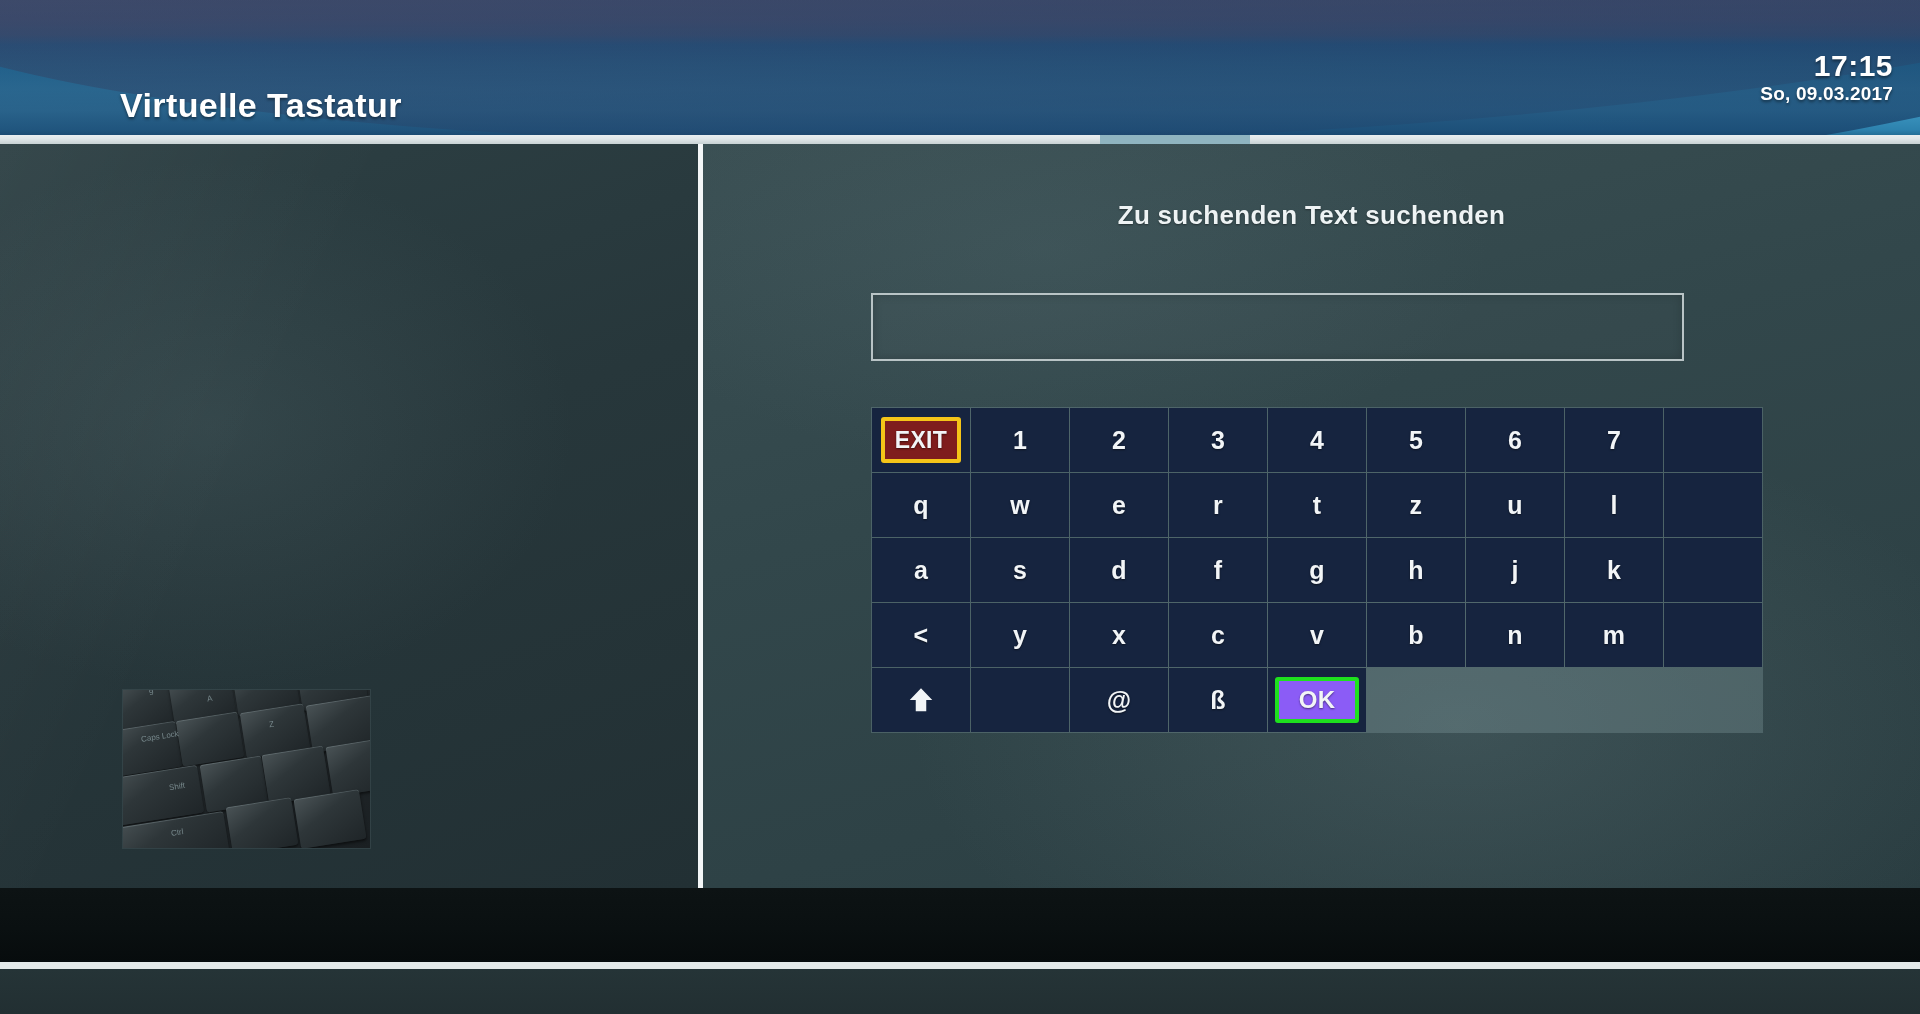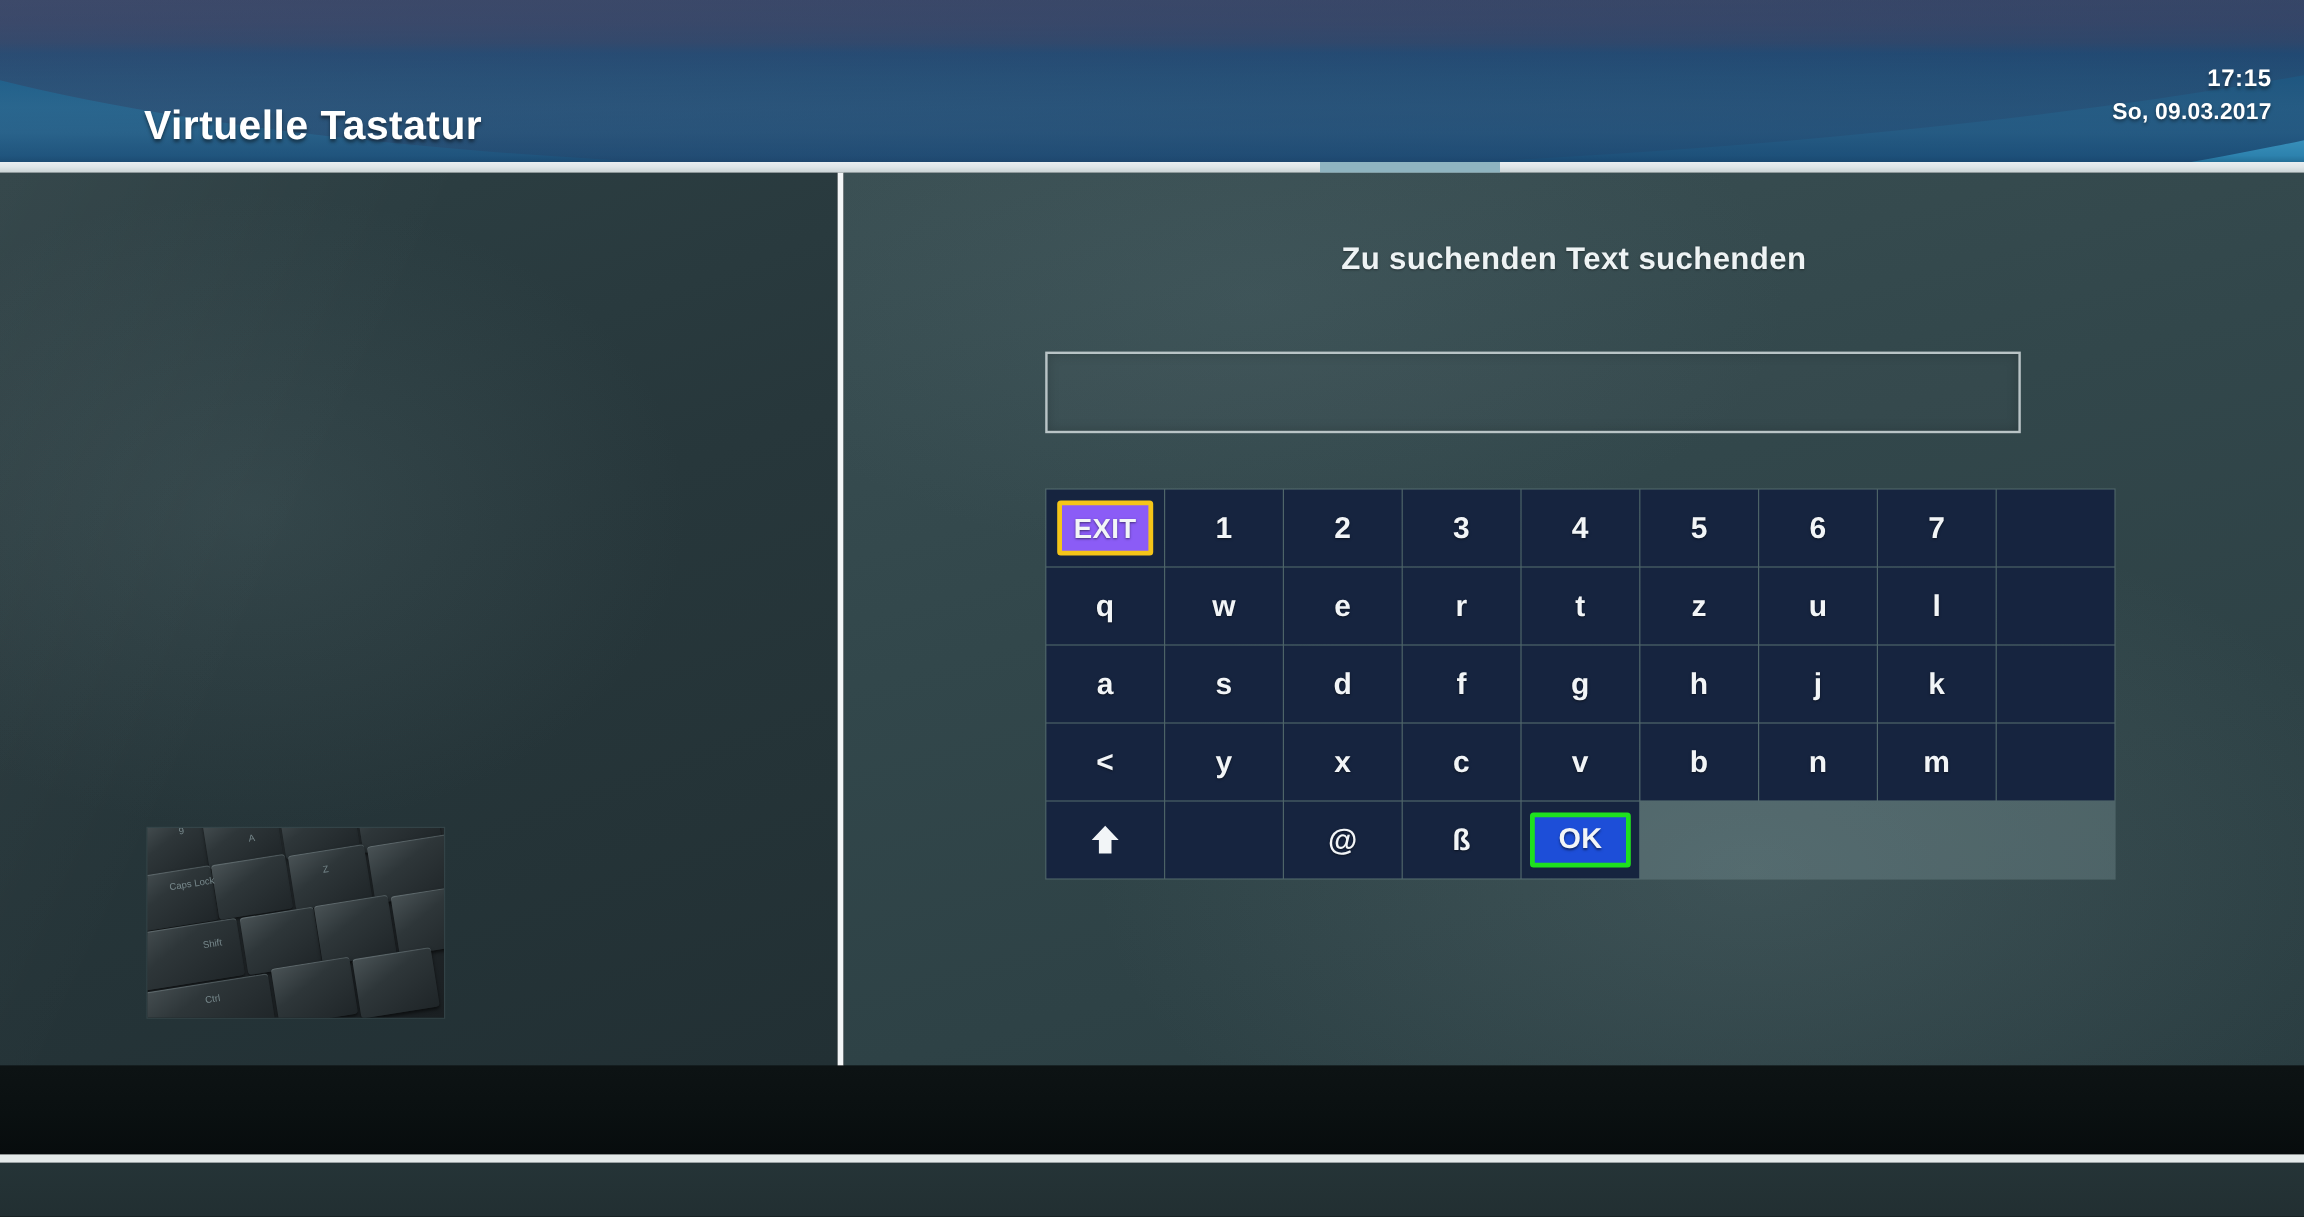--- a/index.html
+++ b/index.html
@@ -46,21 +46,21 @@
     font-size:34px; font-weight:bold; color:#ffffff;
     letter-spacing:.4px;
     text-shadow:0 2px 3px rgba(0,0,0,.45);
     white-space:nowrap;
   }
   .clock {
     position:absolute; right:27px; top:50px;
     text-align:right; color:#ffffff;
     text-shadow:0 2px 3px rgba(0,0,0,.45);
   }
-  .clock-time { font-size:20px; font-weight:bold; line-height:32px; letter-spacing:.5px; }
+  .clock-time { font-size:30px; font-weight:bold; line-height:32px; letter-spacing:.5px; }
   .clock-date { font-size:19px; font-weight:bold; line-height:24px; letter-spacing:.2px; }
 
   .header-underline {
     position:absolute; left:0; top:135px; width:1920px; height:9px;
     background:linear-gradient(180deg,#e9eef0 0%,#dfe6e8 45%,#c8d2d4 100%);
   }
   .header-underline-tab {
     position:absolute; left:1100px; top:135px; width:150px; height:9px;
     background:#8fb4c0;
   }
@@ -149,28 +149,28 @@
   .key.empty { background:transparent; }
   .key .cap {
     display:flex; align-items:center; justify-content:center;
     width:100%; height:100%;
   }
   .key.sel-exit .cap {
     width:80px; height:46px;
     border:4px solid #f5c518;
     border-radius:3px;
     font-size:23px;
-    background:#8b5cf6;
+    background:#7f1d1d;
   }
   .key.sel-ok .cap {
     width:84px; height:46px;
     border:4px solid #1ee11e;
     border-radius:3px;
     font-size:24px;
-    background:#1d4ed8;
+    background:#8b5cf6;
   }
   .shift-arrow { display:block; width:30px; height:30px; }
 
   
   .footer-dark {
     position:absolute; left:0; top:888px; width:1920px; height:74px;
     background:linear-gradient(180deg,#0d1314 0%,#0a1011 55%,#070c0d 100%);
   }
   .footer-line {
     position:absolute; left:0; top:962px; width:1920px; height:7px;

